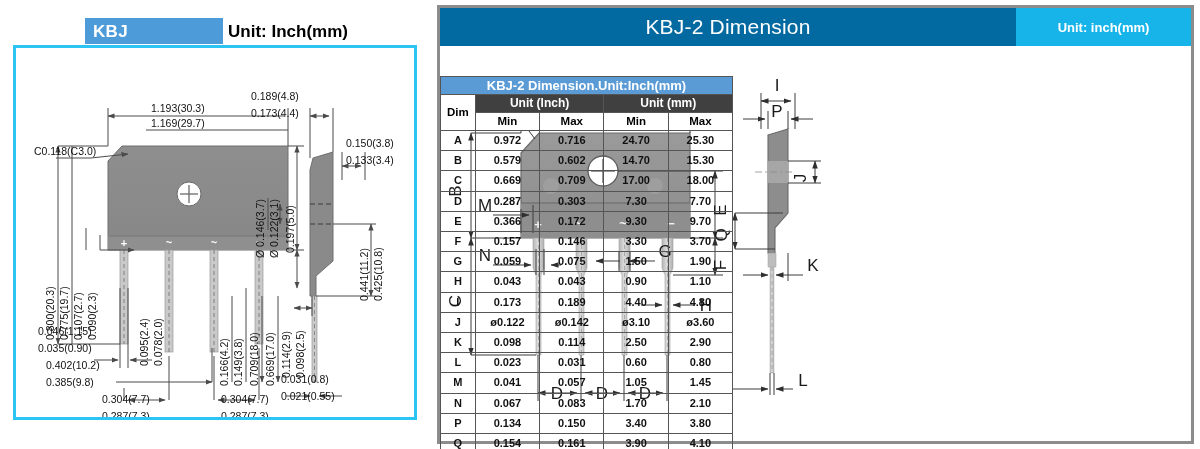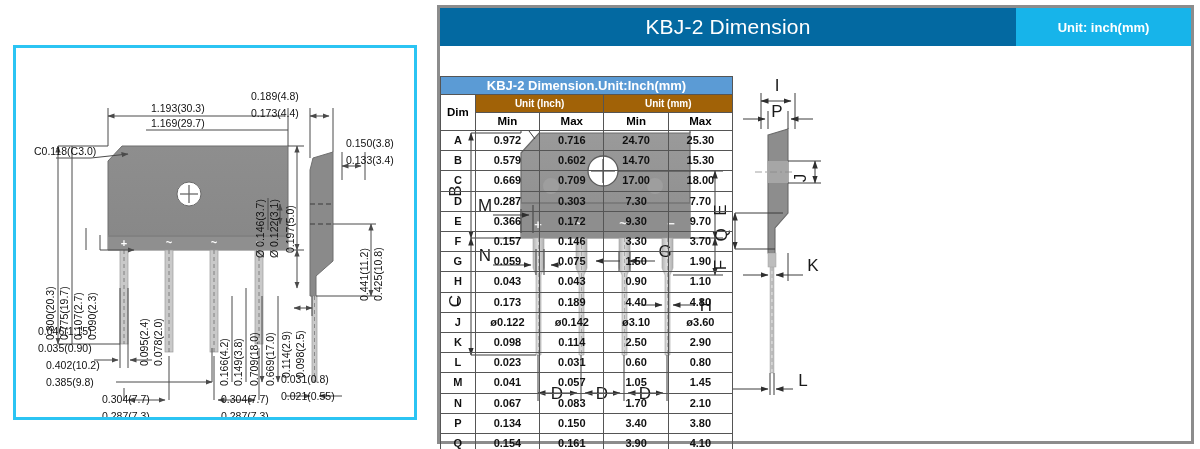--- a/index.html
+++ b/index.html
@@ -27,34 +27,42 @@
   #rp-title span{color:#fff;font-size:21px;letter-spacing:.2px;}
   #rp-unit{width:175px;background:#17b4ea;display:flex;align-items:center;justify-content:center;}
   #rp-unit span{color:#fff;font-size:13px;font-weight:bold;}
 
   
   #dim-table{position:absolute;left:446px;top:68px;width:293px;
              border-collapse:collapse;font-size:11px;}
   #dim-table td,#dim-table th{border:1px solid #555;text-align:center;
              padding:0;height:19.2px;font-weight:bold;color:#111;line-height:19.2px;}
   #dim-table .hdr-main{background:#5b9bd5;color:#fff;font-size:13px;height:17px;line-height:17px;}
-  #dim-table .hdr-unit{background:#a16207;color:#fff;font-size:10px;height:17px;line-height:17px;}
+  #dim-table .hdr-unit{background:#404040;color:#fff;font-size:12px;height:17px;line-height:17px;}
   #dim-table .hdr-sub{background:#fff;color:#000;font-size:11.5px;height:17px;line-height:17px;}
   #dim-table .dimcol{width:34px;}
   #dim-table .vcol{width:64px;}
 
   
   svg{display:block;}
   text{font-family:"Liberation Sans","DejaVu Sans",sans-serif;}
 </style>
 </head>
 <body>
 
 <div class="panel" id="left-panel">
 
+  <div id="kbj-title-bar">
+    <div id="kbj-tag">
+      <span>KBJ</span>
+    </div>
+    <div id="kbj-unit">
+      <span>Unit: Inch(mm)</span>
+    </div>
+  </div>
 
   <div id="left-frame">
     <svg width="398" height="369" viewBox="0 0 398 369">
       <defs>
         <marker id="ah" markerWidth="7" markerHeight="7" refX="6.5" refY="2.6" orient="auto">
           <path d="M0,0 L7,2.6 L0,5.2 z" fill="#4a4a4a"></path>
         </marker>
         <marker id="ah2" markerWidth="7" markerHeight="7" refX="0.5" refY="2.6" orient="auto">
           <path d="M7,0 L0,2.6 L7,5.2 z" fill="#4a4a4a"></path>
         </marker>

